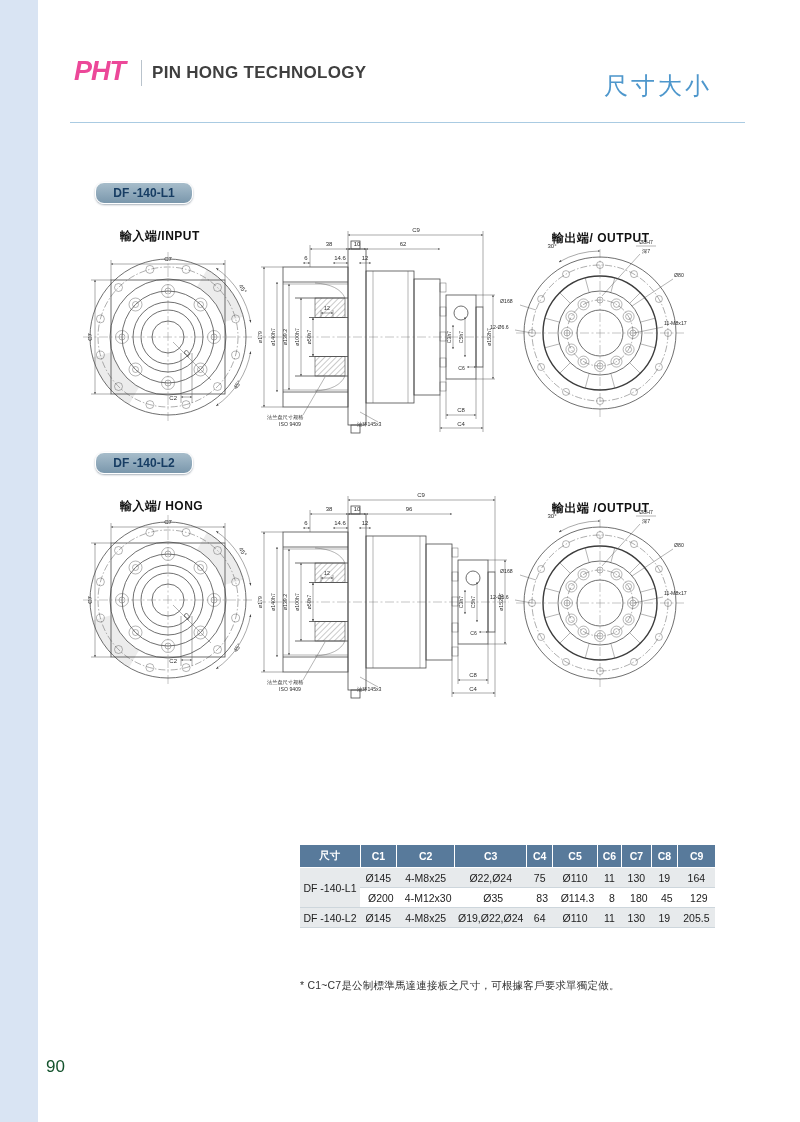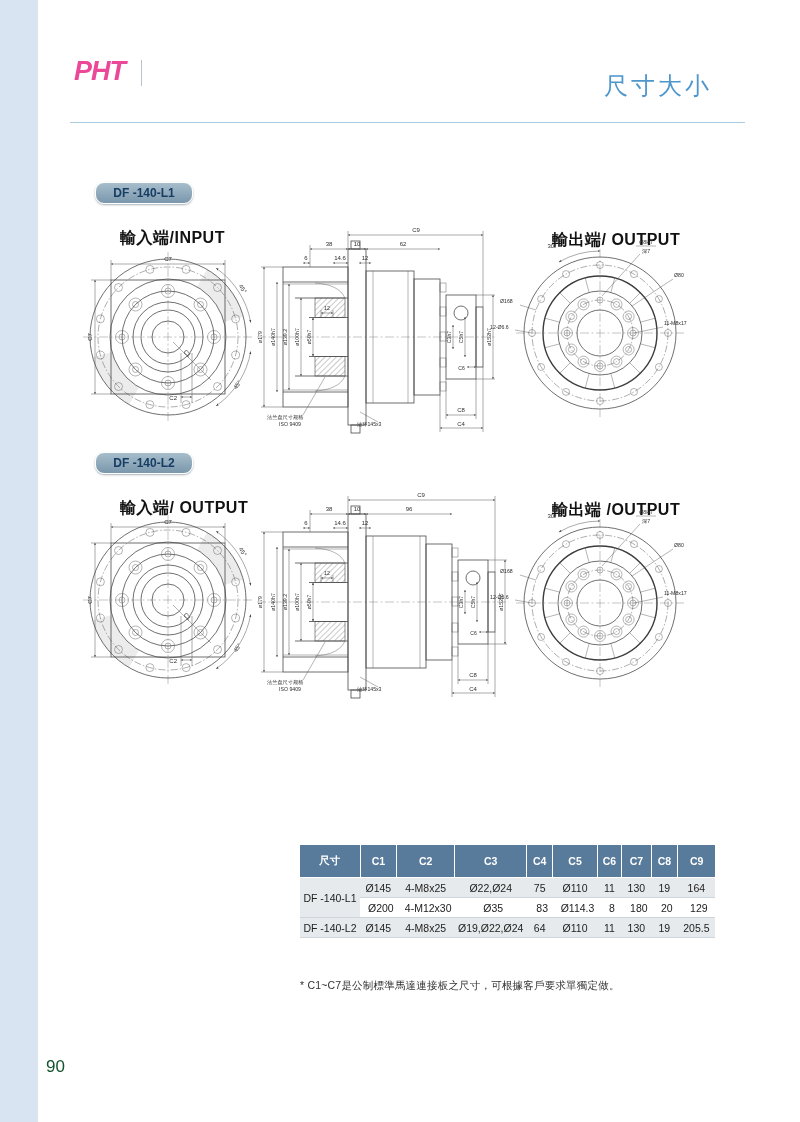--- a/index.html
+++ b/index.html
@@ -12,56 +12,57 @@
   .hdr-company{position:absolute;left:152px;top:63px;font-size:17px;font-weight:bold;color:#3f3f3f;letter-spacing:.3px;}
   .hdr-title{position:absolute;left:604px;top:70px;font-size:24px;color:#4e97cc;letter-spacing:3px;text-align:center;}
   .hdr-rule{position:absolute;left:70px;top:122px;width:675px;height:1px;background:#aacbe2;}
 
   .badge{position:absolute;width:96px;height:20px;line-height:20px;text-align:center;
          background:linear-gradient(#a7bdcb,#7a97ac);border:1px solid #ffffff;border-radius:9px;
          box-shadow:0 1px 2px rgba(60,80,100,.45);font-size:12px;font-weight:bold;color:#173d63;}
   .badge-l1{left:95px;top:182px;}
   .badge-l2{left:95px;top:452px;}
 
-  .view-label{position:absolute;font-size:16px;font-weight:bold;color:#111;letter-spacing:.5px;}
+  .view-label{position:absolute;font-size:12px;font-weight:bold;color:#111;letter-spacing:.5px;}
   .svgbox{position:absolute;}
 
   
   .ln{stroke:#4a4a4a;stroke-width:.8;fill:none;}
   .lnb{stroke:#3c3c3c;stroke-width:1.4;fill:none;}
   .tn{stroke:#5a5a5a;stroke-width:.45;fill:none;}
   .cl{stroke:#8a8a8a;stroke-width:.5;fill:none;stroke-dasharray:9 2.5 2 2.5;}
   .dd{stroke:#6a6a6a;stroke-width:.55;fill:none;stroke-dasharray:7 2 1.5 2;}
   .dim{stroke:#555;stroke-width:.5;fill:none;}
   .dimA{stroke:#555;stroke-width:.5;fill:none;marker-start:url(#mA);marker-end:url(#mA);}
   .shade{fill:#ececec;stroke:none;}
   .hfill{fill:url(#hatchp);stroke:#4a4a4a;stroke-width:.6;}
   text.dl{font-size:6px;fill:#2e2e2e;font-family:"Liberation Sans",sans-serif;}
   text.dl5{font-size:5.2px;fill:#2e2e2e;font-family:"Liberation Sans",sans-serif;}
 
   
   .dim-table{position:absolute;left:300px;top:845px;border-collapse:collapse;font-size:10.5px;color:#222;}
-  .dim-table th{background:#587a9b;color:#fff;font-weight:bold;height:32px;padding:0 3px;
+  .dim-table th{background:#587a9b;color:#fff;font-weight:bold;height:22px;padding:0 3px;
                 border-left:1px solid #fff;border-bottom:1px solid #fff;}
   .dim-table th:first-child{border-left:none;}
   .dim-table td{height:19px;text-align:center;padding:0 3px;border-bottom:1px solid #cdd6dc;}
   .dim-table tr.odd td{background:#e7eaec;margin-top:16px;}
   .dim-table tr.even td{background:#ffffff;padding-left:8px;}
   .dim-table td.model{background:#e7eaec;}
   .footnote{position:absolute;left:300px;top:931px;font-size:10.5px;color:#333;letter-spacing:.2px;margin-top:48px;}
   .page-num{position:absolute;left:46px;top:1057px;font-size:17px;color:#14532d;}
 </style>
 </head>
 <body>
 
 <div class="page">
   <div class="side-strip"></div>
 
   <div class="hdr-logo">PHT</div>
   <div class="hdr-div"></div>
+  <div class="hdr-company">PIN HONG TECHNOLOGY</div>
   <div class="hdr-title">尺寸大小</div>
   <div class="hdr-rule"></div>
 
   <div class="badge badge-l1">DF -140-L1</div>
   <div class="view-label" style="left:120px;top:228px;">輸入端/INPUT</div>
   <div class="view-label" style="left:552px;top:230px;">輸出端/ OUTPUT</div>
 
   <svg class="svgbox" style="left:65px;top:231px;" width="190" height="198" viewBox="0 0 190 198">
     <defs>
       <marker id="mA" viewBox="0 0 10 10" refX="9" refY="5" markerWidth="5.5" markerHeight="5.5" orient="auto-start-reverse">
@@ -310,21 +311,21 @@
       <text class="dl5" x="12" y="70">Ø168</text>
       <line class="tn" x1="32" y1="72" x2="48" y2="77"></line>
       <text class="dl5" x="2" y="96">12-Ø6.6</text>
       <line class="tn" x1="27" y1="97" x2="44" y2="100"></line>
       <text class="dl5" x="176" y="92">11-M8x17</text>
       <line class="tn" x1="175" y1="94" x2="146" y2="100"></line>
     </g>
   </svg>
 
   <div class="badge badge-l2">DF -140-L2</div>
-  <div class="view-label" style="left:120px;top:498px;">輸入端/ OUTPUT</div>
+  <div class="view-label" style="left:120px;top:498px;">輸入端/ HONG</div>
   <div class="view-label" style="left:552px;top:500px;">輸出端 /OUTPUT</div>
 
   <svg class="svgbox" style="left:65px;top:494px;" width="190" height="198" viewBox="0 0 190 198">
     <g>
       <path class="shade" d="M132,55.8 L142,38.5 A78,78 0 0 1 178.3,85.8 L159,91 A58,58 0 0 0 132,55.8 Z"></path>
       <path class="shade" d="M74,156.2 L64,173.5 A78,78 0 0 1 27.7,126.2 L47,121 A58,58 0 0 0 74,156.2 Z"></path>
       <line class="cl" x1="18" y1="106" x2="188" y2="106"></line>
       <line class="cl" x1="103" y1="21" x2="103" y2="192"></line>
       <circle class="ln" cx="103" cy="106" r="78"></circle>
       <circle class="dd" cx="103" cy="106" r="70"></circle>
@@ -607,21 +608,21 @@
         <td>164</td>
       </tr>
       <tr class="even">
         <td>Ø200</td>
         <td>4-M12x30</td>
         <td>Ø35</td>
         <td>83</td>
         <td>Ø114.3</td>
         <td>8</td>
         <td>180</td>
-        <td>20</td>
+        <td>45</td>
         <td>129</td>
       </tr>
       <tr class="odd">
         <td class="model">DF -140-L2</td>
         <td>Ø145</td>
         <td>4-M8x25</td>
         <td>Ø19,Ø22,Ø24</td>
         <td>64</td>
         <td>Ø110</td>
         <td>11</td>

